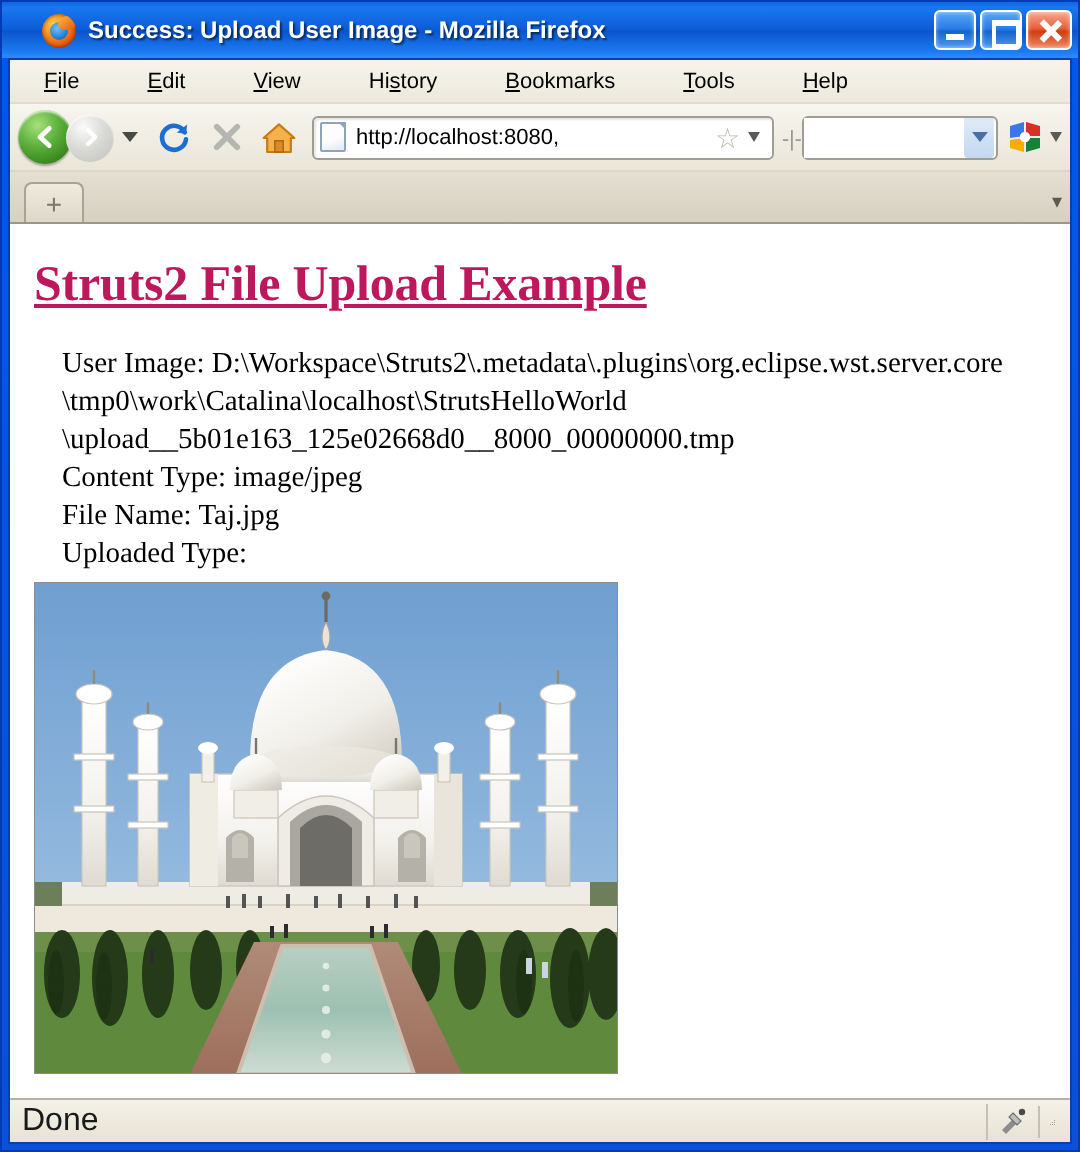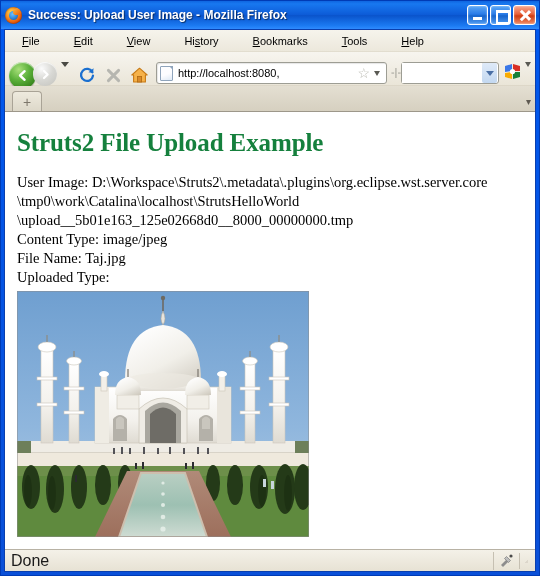--- a/index.html
+++ b/index.html
@@ -17,21 +17,21 @@
     background: linear-gradient(180deg,#0058ee 0%,#0a50d8 100%);
     border: 1px solid #003bb5;
     display: flex; flex-direction: column;
   }
 
   
   .titlebar {
     height: 28px; flex: 0 0 28px;
     background: linear-gradient(180deg,#0f66e0 0%,#1878f0 10%,#0d5cd8 48%,#0a54cc 52%,#1b7af2 88%,#2f8bff 100%);
     display: flex; align-items: center;
-    padding: 0 3px 0 4px;
+    padding: 0 3px 0 20px;
     position: relative;
   }
   .ff-logo {
     width: 17px; height: 17px; flex: 0 0 17px;
     border-radius: 50%;
     background: radial-gradient(circle at 35% 30%, #ffd24a 0%, #ff8d1e 38%, #e8590c 68%, #a03208 100%);
     position: relative; overflow: hidden;
     box-shadow: inset 0 0 2px rgba(0,0,0,.5);
   }
   .ff-logo::before {
@@ -99,21 +99,21 @@
   .menuitem {
     font-size: 11px; color: #000;
     padding: 2px 9px; white-space: nowrap;
   }
   .menuitem u { text-decoration: underline; }
 
   
   .navbar {
     height: 34px; flex: 0 0 34px;
     background: linear-gradient(180deg,#f7f5ef 0%,#eae5d8 100%);
-    display: flex; 
+    display: flex; align-items: center;
     padding: 10px 4px;
     border-bottom: 1px solid #ddd7c8;
   }
   .backbtn {
     width: 27px; height: 27px; border-radius: 50%;
     background: radial-gradient(circle at 36% 28%, #a8e07a 0%, #5bb03a 42%, #3d8c22 72%, #2a6b14 100%);
     box-shadow: inset 0 1px 1px rgba(255,255,255,.7), 0 1px 1px rgba(0,0,0,.3);
     display: flex; align-items: center; justify-content: center;
     flex: 0 0 27px;
   }
@@ -239,27 +239,28 @@
   .content {
     flex: 1 1 auto;
     background: #fff;
     padding: 8px 10px 0 10px;
     overflow: hidden;
     position: relative;
   }
   h1.page-title {
     font-family: "Liberation Serif", serif;
     font-size: 25px; font-weight: bold;
-    color: #15803d; margin: 9px 0 16px 2px;
+    color: #be185d; margin: 9px 0 16px 2px;
     letter-spacing: -.1px;
+    text-decoration: underline;
   }
   .para {
     font-family: "Liberation Serif", serif;
     font-size: 14.5px; color: #000;
-    line-height: 19px; margin-left: 2px;
+    line-height: 19px; margin-left: 16px;
   }
   .para .ln { display: block; white-space: pre; }
 
   
   .photo-wrap { margin: 4px 0 0 2px; width: 292px; height: 246px; }
 
   
   .statusbar {
     height: 22px; flex: 0 0 22px;
     background: linear-gradient(180deg,#f4f1e8 0%,#e7e2d4 100%);

